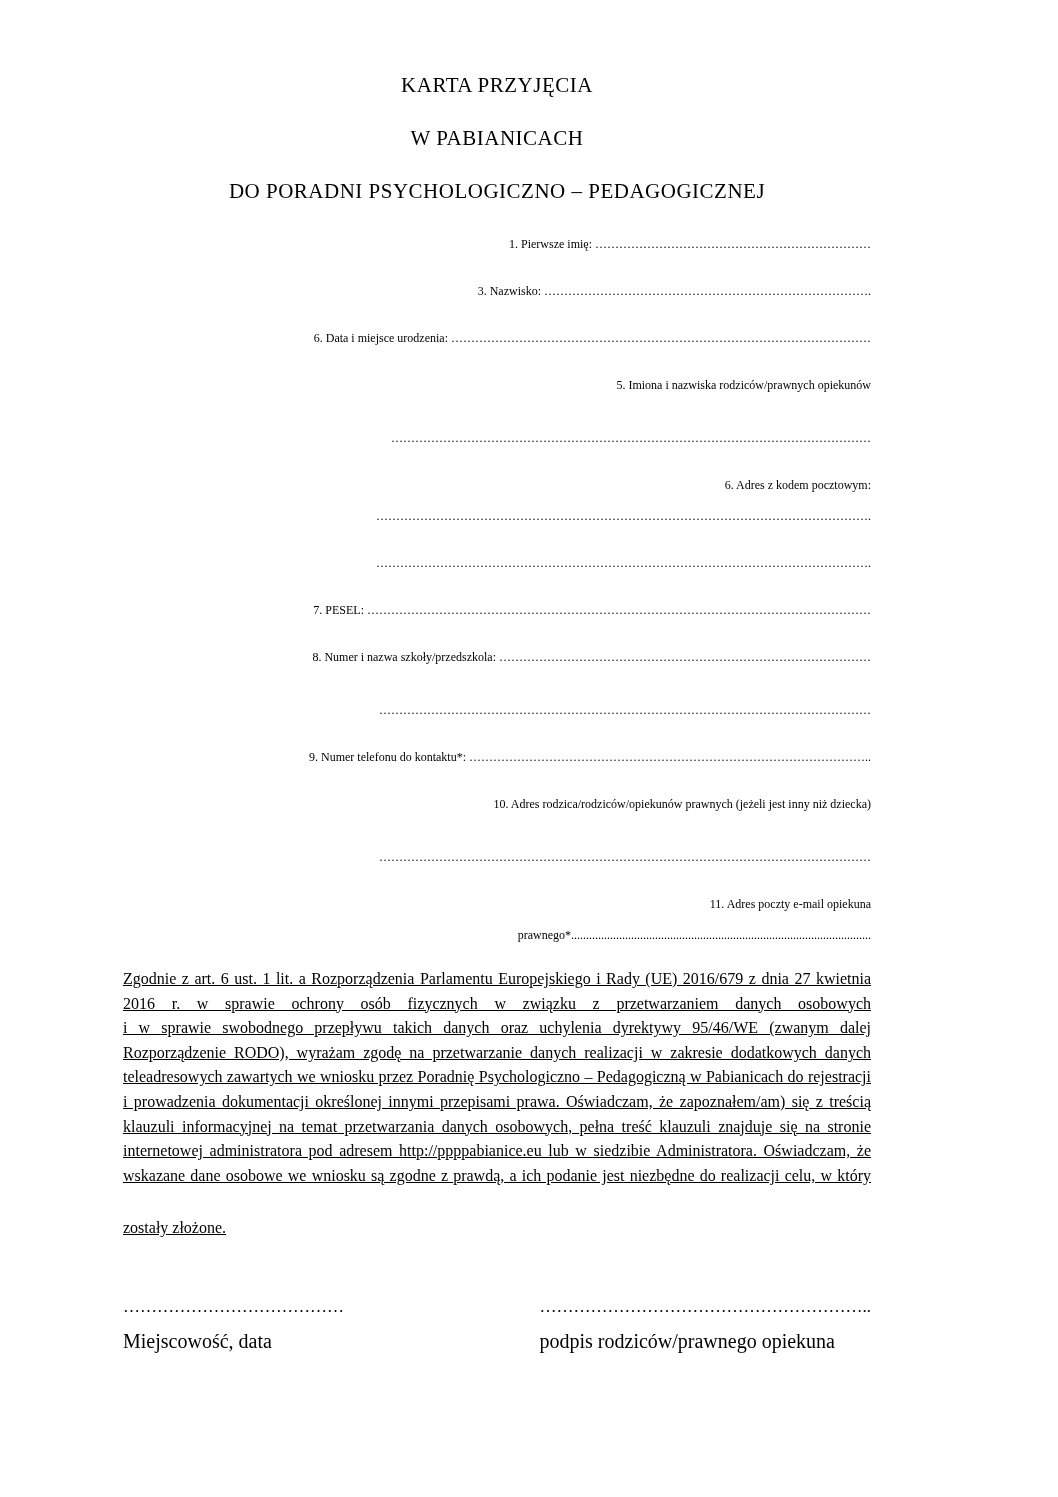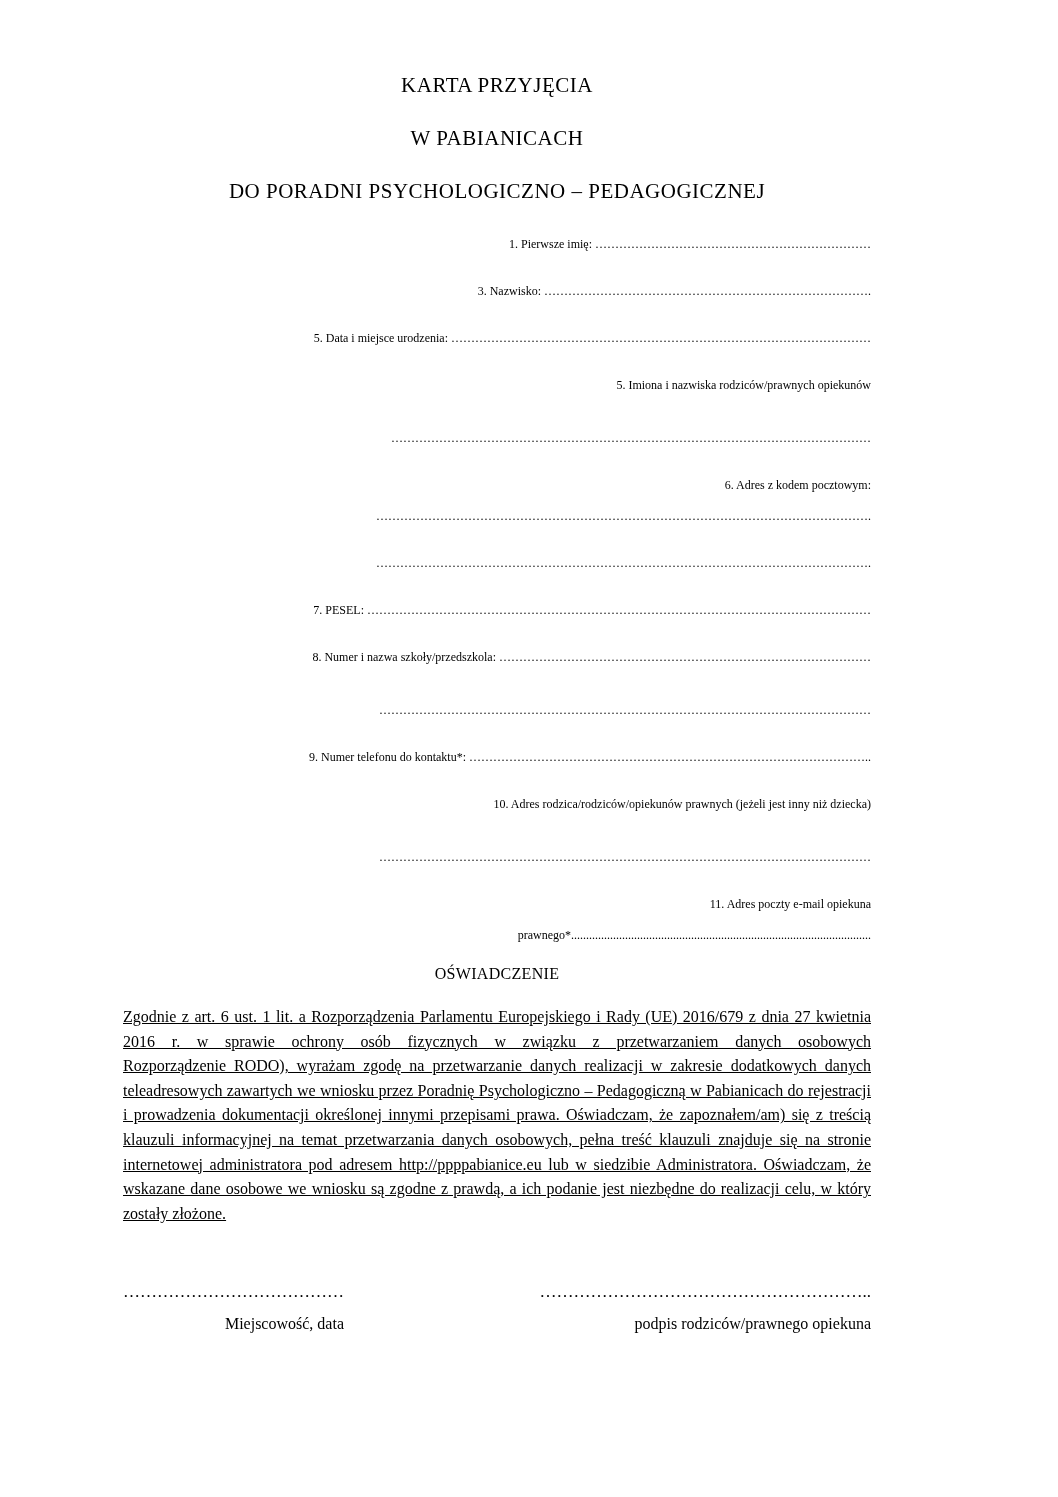--- a/index.html
+++ b/index.html
@@ -51,73 +51,73 @@
   .decl-body { margin-top: 21px; }
   .dline {
     font-size: 16px;
     line-height: 24.6px;
     text-align: justify;
     text-align-last: justify;
     white-space: nowrap;
     overflow: hidden;
     text-decoration: underline;
   }
-  .dline.last { text-align-last: left; }
+  .dline.last { text-align-last: left; margin-top: 28px; }
 
   .sig-row {
     display: flex;
     justify-content: space-between;
     margin-top: 55px;
   }
   .sig-dots {
     font-size: 17px;
     line-height: 22px;
     white-space: nowrap;
   }
   .sig-label {
-    font-size: 16px;
-    text-align: right;
+    font-size: 20px;
+    text-align: left;
     margin-top: 12px;
   }
 </style>
 </head>
 <body>
 
 <div class="page">
 
   <div class="titles">
     <div class="title-line">KARTA PRZYJĘCIA</div>
     <div class="title-line">W PABIANICACH</div>
     <div class="title-line">DO PORADNI PSYCHOLOGICZNO – PEDAGOGICZNEJ</div>
   </div>
 
   <div class="form" id="form-lines">
       <div class="fline item">1. Pierwsze imię: ……………………………………………………………</div>
       <div class="fline item">3. Nazwisko: ……………………………………………………………………….</div>
-      <div class="fline item">5. Data i miejsce urodzenia: ……………………………………………………………………………………………</div>
+      <div class="fline item">6. Data i miejsce urodzenia: ……………………………………………………………………………………………</div>
       <div class="fline item">5. Imiona i nazwiska rodziców/prawnych opiekunów</div>
       <div class="fline dots-wide">…………………………………………………………………………………………………………</div>
       <div class="fline item">6. Adres z kodem pocztowym:</div>
       <div class="fline dots-tight">…………………………………………………………………………………………………………….</div>
       <div class="fline dots">…………………………………………………………………………………………………………….</div>
       <div class="fline item">7. PESEL: ………………………………………………………………………………………………………………</div>
       <div class="fline item">8. Numer i nazwa szkoły/przedszkola: …………………………………………………………………………………</div>
       <div class="fline dots-wide">……………………………………………………………………………………………………………</div>
       <div class="fline item">9. Numer telefonu do kontaktu*: ………………………………………………………………………………………..</div>
       <div class="fline item">10. Adres rodzica/rodziców/opiekunów prawnych (jeżeli jest inny niż dziecka)</div>
       <div class="fline dots-wide">……………………………………………………………………………………………………………</div>
       <div class="fline item">11. Adres poczty e-mail opiekuna</div>
       <div class="fline dots-tight">prawnego*....................................................................................................</div>
     </div>
 
-  <div class="decl-heading">OŚWIADCZENIE</div>
 
   <div class="decl-body" id="decl-body">
       <div class="dline">Zgodnie z art. 6 ust. 1 lit. a Rozporządzenia Parlamentu Europejskiego i Rady (UE) 2016/679 z dnia 27 kwietnia</div>
       <div class="dline">2016 r. w sprawie ochrony osób fizycznych w związku z przetwarzaniem danych osobowych</div>
+      <div class="dline">i w sprawie swobodnego przepływu takich danych oraz uchylenia dyrektywy 95/46/WE (zwanym dalej</div>
       <div class="dline">Rozporządzenie  RODO), wyrażam zgodę na przetwarzanie danych realizacji w zakresie dodatkowych danych</div>
       <div class="dline">teleadresowych zawartych we wniosku przez Poradnię Psychologiczno – Pedagogiczną w Pabianicach do rejestracji</div>
       <div class="dline">i prowadzenia   dokumentacji określonej innymi przepisami prawa. Oświadczam, że zapoznałem/am) się z treścią</div>
       <div class="dline">klauzuli informacyjnej na temat przetwarzania danych osobowych, pełna treść klauzuli znajduje się na stronie</div>
       <div class="dline">internetowej administratora pod adresem http://ppppabianice.eu lub w siedzibie Administratora. Oświadczam, że</div>
       <div class="dline">wskazane dane osobowe we wniosku są zgodne z prawdą, a ich podanie jest niezbędne do realizacji celu, w który</div>
       <div class="dline last">zostały złożone.</div>
     </div>
 
   <div class="sig-row">

